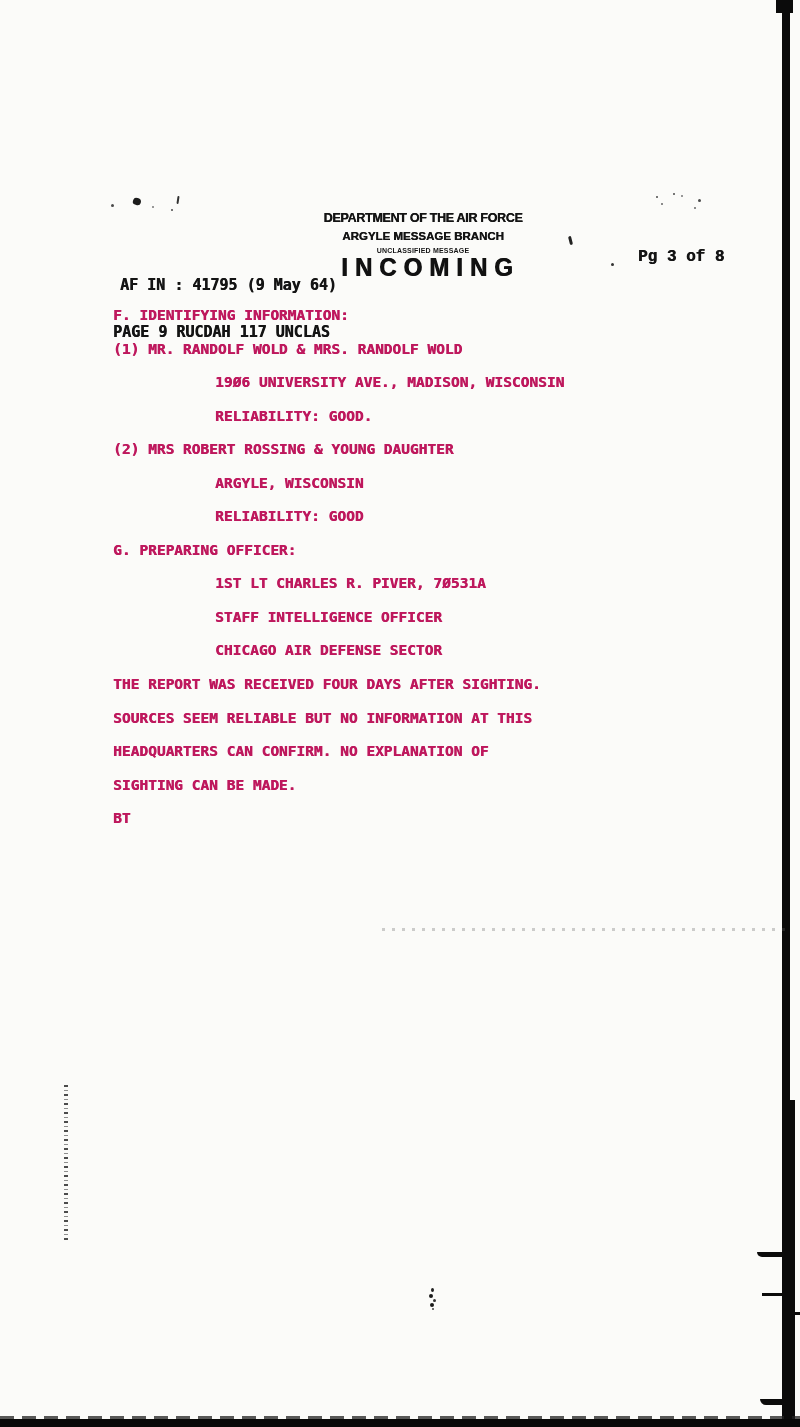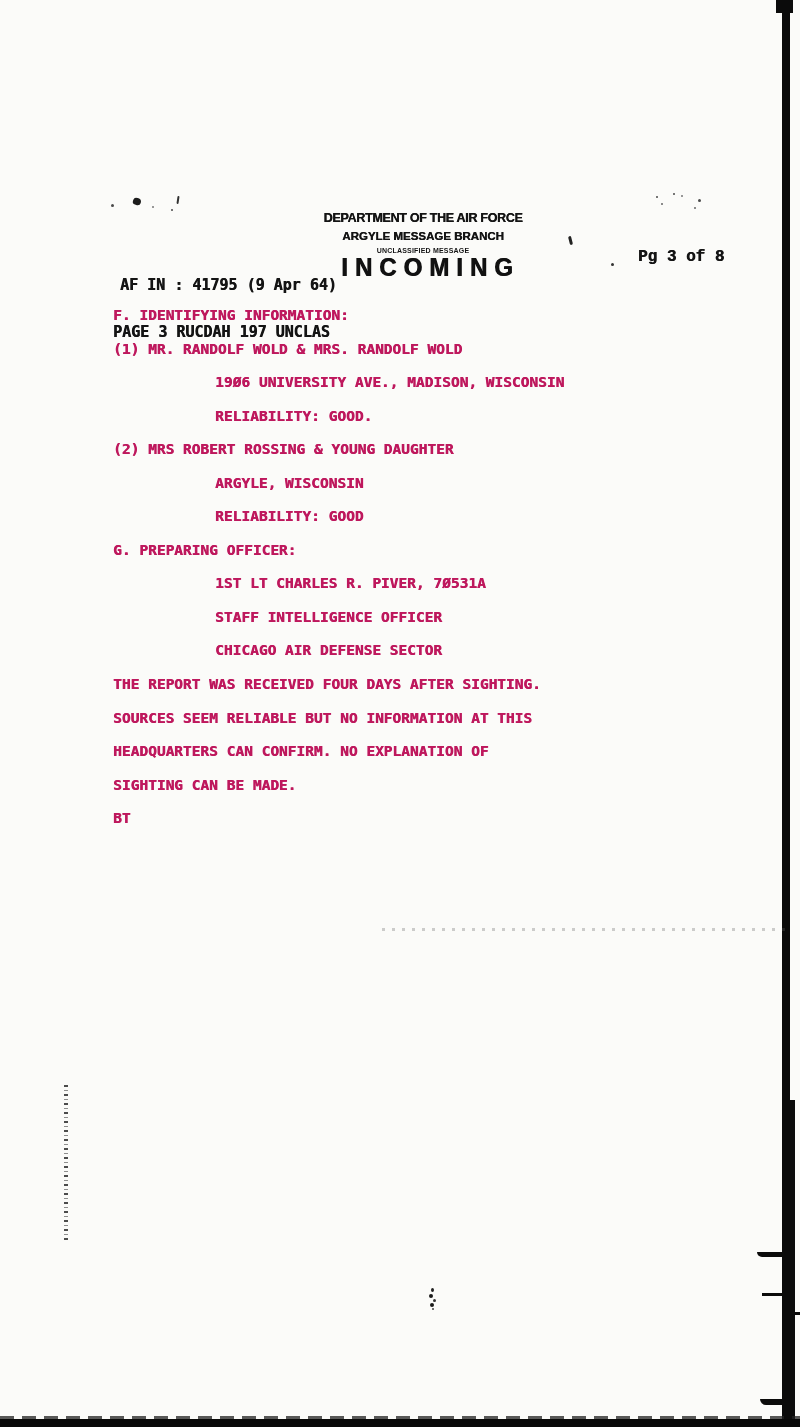--- a/index.html
+++ b/index.html
@@ -103,22 +103,22 @@
 <div class="page">
 
   <div class="stamp-block">
     <div class="stamp-agency">DEPARTMENT OF THE AIR FORCE</div>
     <div class="stamp-branch">ARGYLE MESSAGE BRANCH</div>
     <div class="stamp-class">UNCLASSIFIED MESSAGE</div>
   </div>
   <div class="stamp-incoming">INCOMING</div>
 
   <div class="msgid-block">
-    <div class="msgid-line1">AF IN : 41795 (9 Apr 64)</div>
-    <div class="msgid-line2">PAGE 3 RUCDAH 197 UNCLAS</div>
+    <div class="msgid-line1">AF IN : 41795 (9 May 64)</div>
+    <div class="msgid-line2">PAGE 9 RUCDAH 117 UNCLAS</div>
   </div>
 
   <div class="pg-label">Pg 3 of 8</div>
 
   <div class="doc-body"><div class="doc-line ind0">F. IDENTIFYING INFORMATION:</div><div class="doc-line ind1">(1) MR. RANDOLF WOLD &amp; MRS. RANDOLF WOLD</div><div class="doc-line ind2">19Ø6 UNIVERSITY AVE., MADISON, WISCONSIN</div><div class="doc-line ind2">RELIABILITY: GOOD.</div><div class="doc-line ind1">(2) MRS ROBERT ROSSING &amp; YOUNG DAUGHTER</div><div class="doc-line ind2">ARGYLE, WISCONSIN</div><div class="doc-line ind2">RELIABILITY: GOOD</div><div class="doc-line ind0">G. PREPARING OFFICER:</div><div class="doc-line ind2">1ST LT CHARLES R. PIVER, 7Ø531A</div><div class="doc-line ind2">STAFF INTELLIGENCE OFFICER</div><div class="doc-line ind2">CHICAGO AIR DEFENSE SECTOR</div><div class="doc-line ind0">THE REPORT WAS RECEIVED FOUR DAYS AFTER SIGHTING.</div><div class="doc-line ind0">SOURCES SEEM RELIABLE BUT NO INFORMATION AT THIS</div><div class="doc-line ind0">HEADQUARTERS CAN CONFIRM. NO EXPLANATION OF</div><div class="doc-line ind0">SIGHTING CAN BE MADE.</div><div class="doc-line ind0">BT</div></div>
 
   <div class="edge-line"></div>
   <div class="edge-line-lower"></div>
   <div class="edge-head"></div>
   <div class="tick tick-1"></div>

